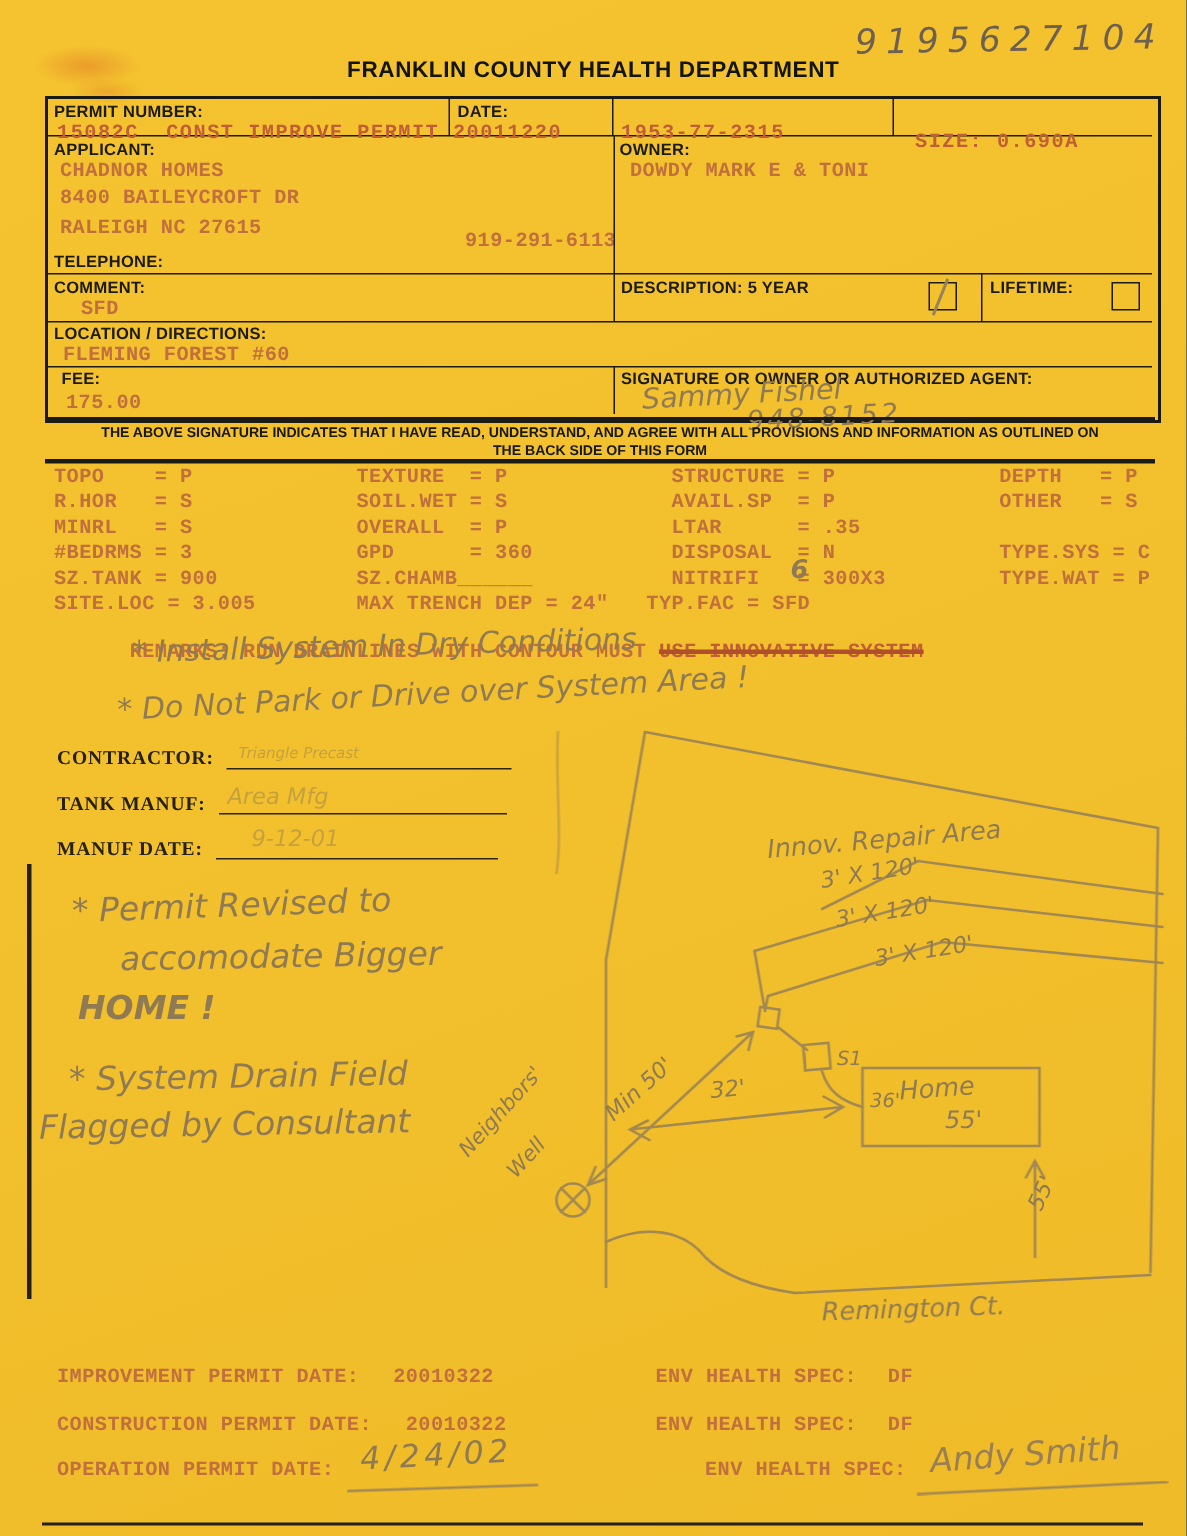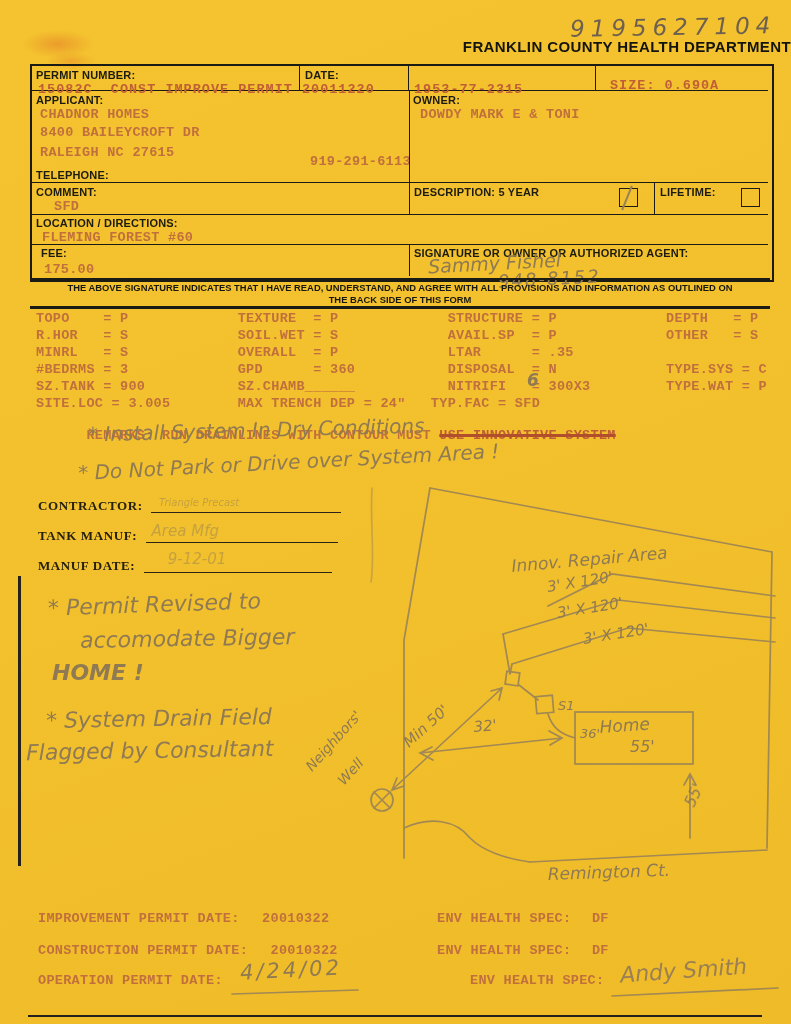--- a/index.html
+++ b/index.html
@@ -26,34 +26,34 @@
 
 <div id="paper">
 
   <div class="abs" style="left:22px;top:30px;width:72px;height:28px;background:radial-gradient(ellipse at center,rgba(224,110,38,.45),rgba(224,110,38,0) 70%);"></div>
   <div class="abs" style="left:46px;top:52px;width:50px;height:18px;background:radial-gradient(ellipse at center,rgba(224,110,38,.32),rgba(224,110,38,0) 70%);"></div>
   <div class="abs" style="left:18px;top:576px;width:2.5px;height:290px;background:#23211a;"></div>
   <div class="abs" style="left:28px;top:1015px;width:734px;height:2px;background:#23211a;"></div>
 
   <div class="abs hand" style="left:570px;top:14px;font-size:23px;letter-spacing:6px;color:#6e6050;transform:rotate(-1deg);">9195627104</div>
 
-  <div class="abs" style="left:0;top:38px;width:791px;text-align:right;font:bold 15px 'Liberation Sans',sans-serif;color:#14140e;letter-spacing:.4px;">FRANKLIN COUNTY HEALTH DEPARTMENT</div>
+  <div class="abs" style="left:0;top:38px;width:791px;text-align:center;font:bold 15px 'Liberation Sans',sans-serif;color:#14140e;letter-spacing:.4px;">FRANKLIN COUNTY HEALTH DEPARTMENT</div>
 
   <div class="abs" style="left:30px;top:64px;width:740px;height:214px;border:2px solid #1b1b15;">
 
     <div class="abs lbl" style="left:4px;top:3px;">PERMIT NUMBER:</div>
     <div class="abs lbl" style="left:273px;top:3px;">DATE:</div>
     <div class="vline" style="left:267px;top:0;height:24px;"></div>
     <div class="vline" style="left:376px;top:0;height:24px;"></div>
     <div class="vline" style="left:563px;top:0;height:24px;"></div>
     <div class="hline" style="left:0;top:24px;width:736px;"></div>
 
     <div class="abs typed typed14" style="left:6px;top:16px;">15082C  CONST IMPROVE PERMIT 20011220</div>
     <div class="abs typed typed14" style="left:382px;top:16px;">1953-77-2315</div>
-    <div class="abs typed typed14" style="left:578px;top:12px;">SIZE: 0.690A</div>
+    <div class="abs typed typed14" style="left:578px;top:22px;">SIZE: 0.690A</div>
 
     <div class="abs lbl" style="left:4px;top:28px;">APPLICANT:</div>
     <div class="abs typed typed13" style="left:8px;top:41px;">CHADNOR HOMES</div>
     <div class="abs typed typed13" style="left:8px;top:59px;">8400 BAILEYCROFT DR</div>
     <div class="abs typed typed13" style="left:8px;top:79px;">RALEIGH NC 27615</div>
     <div class="abs lbl" style="left:381px;top:28px;">OWNER:</div>
     <div class="abs typed typed13" style="left:388px;top:41px;">DOWDY MARK E &amp; TONI</div>
     <div class="abs typed typed13" style="left:278px;top:88px;">919-291-6113</div>
     <div class="abs lbl" style="left:4px;top:103px;">TELEPHONE:</div>
     <div class="vline" style="left:377px;top:24px;height:92px;"></div>

